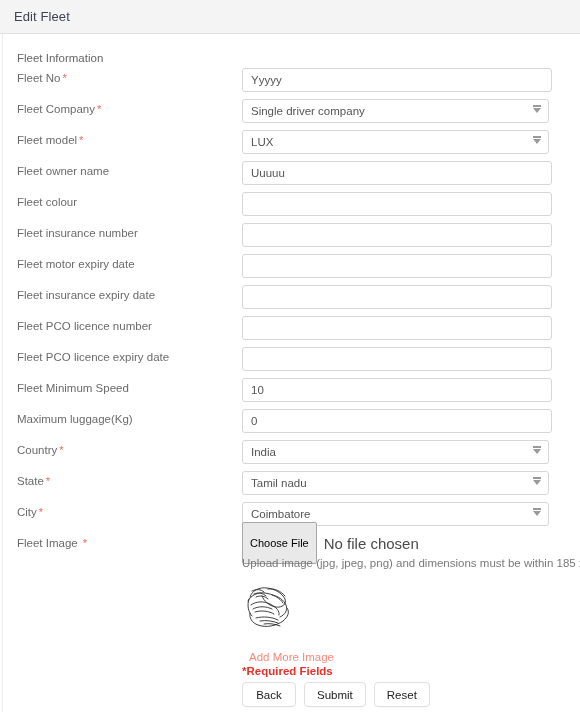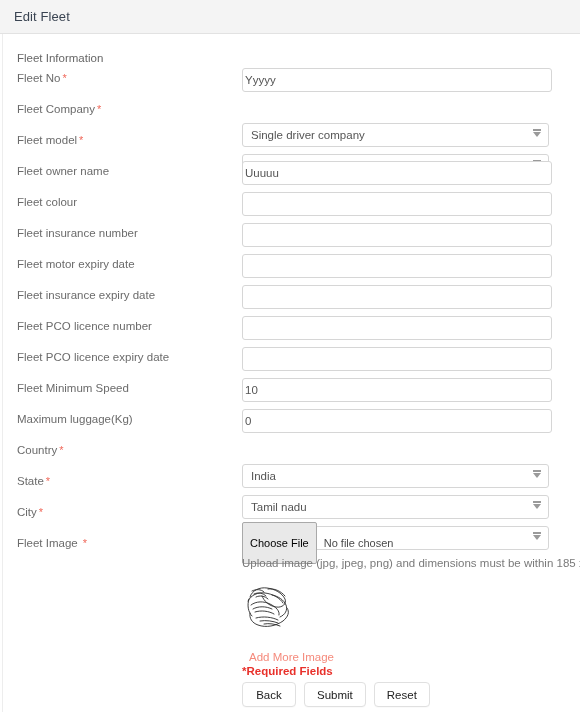--- a/index.html
+++ b/index.html
@@ -83,34 +83,33 @@
     left: 239px;
     top: 0;
   }
 
   input.txt {
     width: 310px;
     height: 24px;
     box-sizing: border-box;
     border: 1px solid #d6d6d6;
     border-radius: 3px;
-    padding: 0 2px;
+    padding: 0 8px;
     font-size: 11.5px;
     color: #555;
     background: #fff;
     font-family: "Liberation Sans", sans-serif;
     outline: none;
   }
   input.txt::placeholder { color: #b9b9b9; }
 
   .select-wrap {
     position: relative;
     width: 307px;
     height: 36px;
-    margin-top: 24px;
   }
   .select-wrap select {
     width: 307px;
     height: 24px;
     box-sizing: border-box;
     border: 1px solid #d6d6d6;
     border-radius: 3px;
     padding: 0 20px 0 8px;
     font-size: 11.5px;
     color: #555;
@@ -157,21 +156,21 @@
     font-size: 11px;
     color: #000;
     background: #e9e9e9;
     border: 1px solid #a9a9a9;
     border-radius: 2px;
     padding: 13px 7px;
     line-height: 14px;
     cursor: pointer;
   }
   .file-name {
-    font-size: 11px;
+    font-size: 15px;
     color: #4a4a4a;
     margin-left: 7px;
   }
   .upload-hint {
     font-size: 11.5px;
     color: #7a7a7a;
     margin-top: 4px;
     white-space: nowrap;
   }
 

